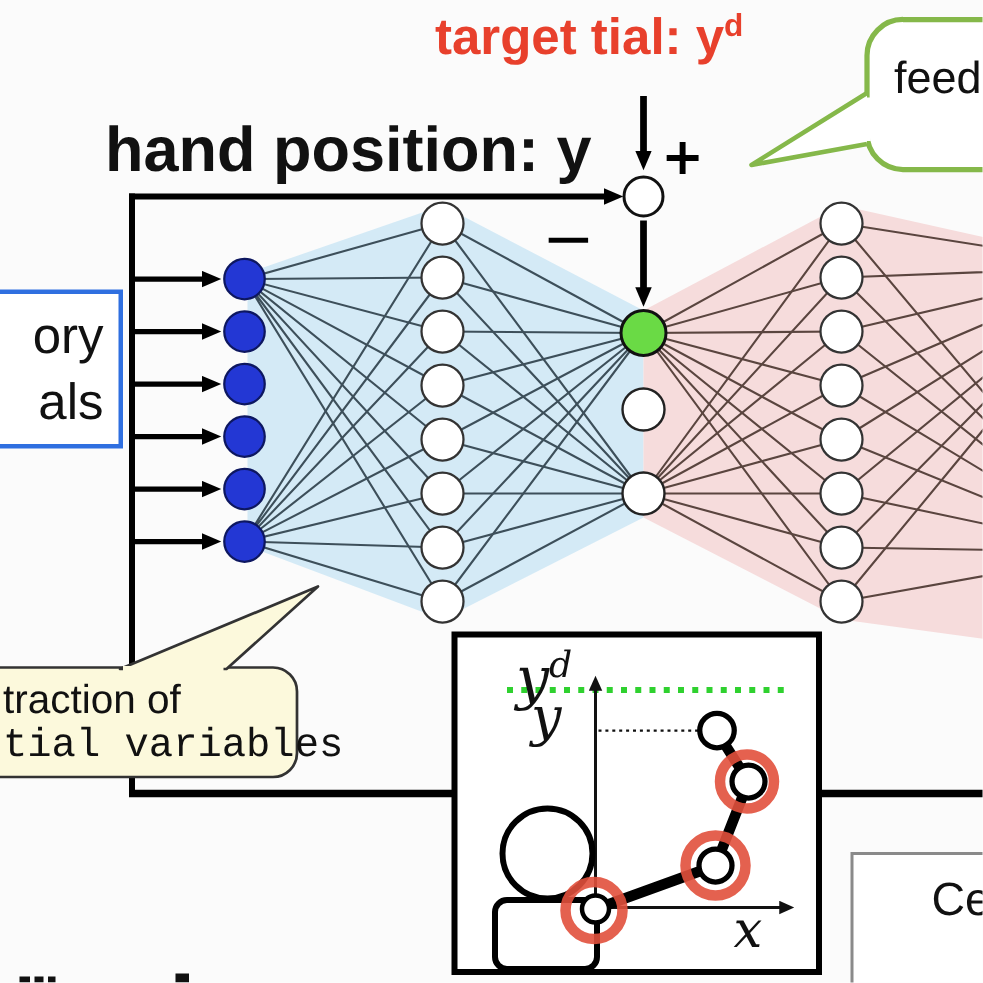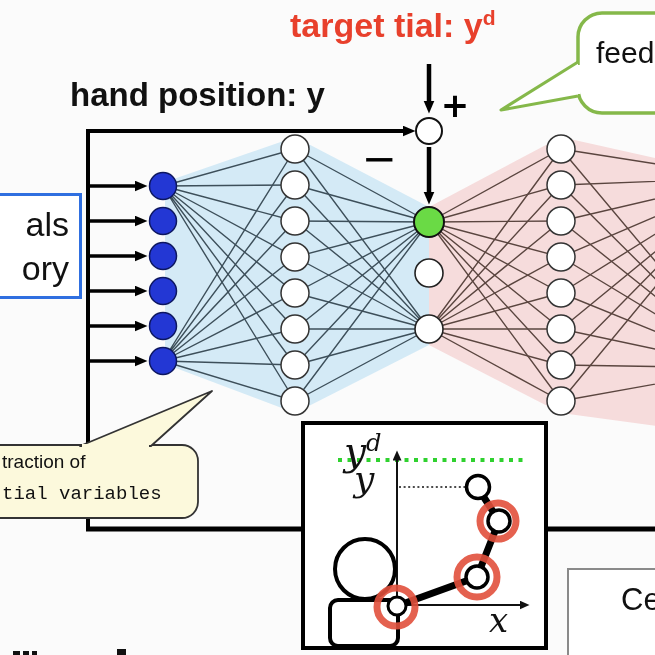--- a/index.html
+++ b/index.html
@@ -3,32 +3,32 @@
 <meta charset="utf-8">
 <style>
   html,body{margin:0;padding:0;}
   #stage{
     position:relative; width:655px; height:655px; overflow:hidden;
     background:#fbfbfb; font-family:"Liberation Sans", sans-serif;
   }
   #diagram{position:absolute;left:0;top:0;}
   .lbl{position:absolute; white-space:nowrap; color:#111;}
   .target{font-size:34px; font-weight:600; letter-spacing:0px;}
-  .hand{font-size:33px; font-weight:600;}
+  .hand{font-size:42px; font-weight:600;}
   .feed{font-size:30px;text-align:right;}
   sup.sm{font-size:0.62em; vertical-align:super;}
   .sign{position:absolute; display:flex; align-items:center; justify-content:center;
         font-family:"DejaVu Sans", sans-serif; font-weight:bold; color:#000;}
   #sensory-box{
     position:absolute; left:-46px; top:193px; width:112px; height:100px;
     background:#fff; border:3px solid #2f6fe0;
     display:flex; flex-direction:column; justify-content:center; align-items:flex-end;
     padding-right:10px; font-size:34px; line-height:1.3; color:#111;
   }
-  .bubble-text{position:absolute; font-size:19px; color:#111;}
+  .bubble-text{position:absolute; font-size:27px; color:#111;}
   .inset-lbl{position:absolute; font-family:"DejaVu Serif", serif; font-style:italic; color:#111;}
   #cerebellum-box{
     position:absolute; left:567px; top:568px; width:130px; height:120px;
     border:2px solid #8a8a8a; background:#fff;
   }
   #cerebellum-box span{position:absolute; left:52px; top:12px; font-size:31px; color:#111;}
 </style>
 </head>
 <body>
 
@@ -164,22 +164,22 @@
 
 <div class="lbl hand" style="left:70px; top:76px;">hand position: y</div>
 
 <div class="sign" style="left:440px; top:86px; width:30px; height:38px; font-size:34px;">+</div>
 
 <div class="sign" style="left:360px; top:139px; width:38px; height:38px; font-size:42px; font-weight:normal;">−</div>
 
 <div class="lbl feed" style="left:596px; top:36px;">feed</div>
 
 <div id="sensory-box">
+  <span>ory</span>
   <span>als</span>
-  <span>ory</span>
 </div>
 
 <div class="bubble-text" style="left:2px; top:451px;">traction of</div>
 <div class="bubble-text" style="left:2px; top:483px;font-family:Liberation Mono, monospace;">tial variables</div>
 
 <div class="inset-lbl" style="left:344px; top:429px; font-size:39px;">
   <span>y</span><sup class="sm">d</sup>
 </div>
 <div class="inset-lbl" style="left:354px; top:458px; font-size:36px;">y</div>
 <div class="inset-lbl" style="left:489px; top:600px; font-size:34px;">x</div>

